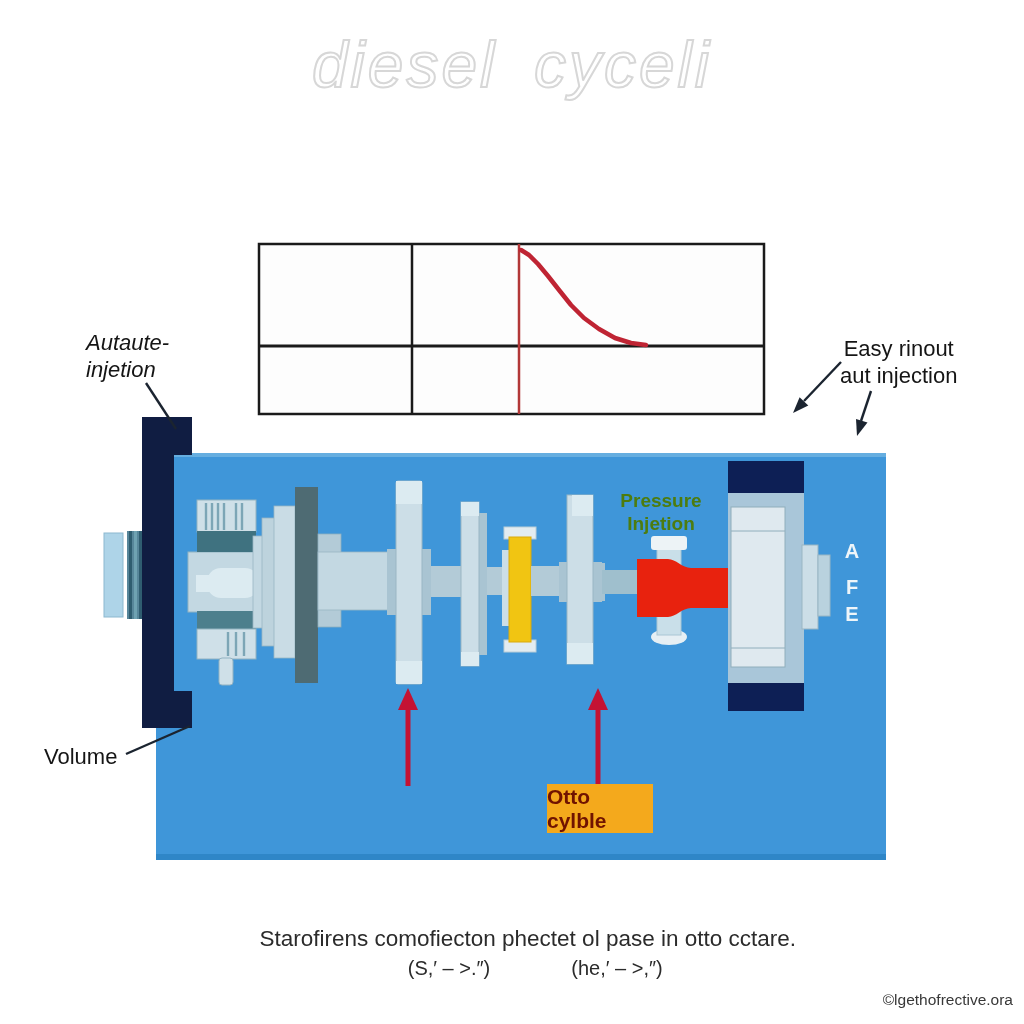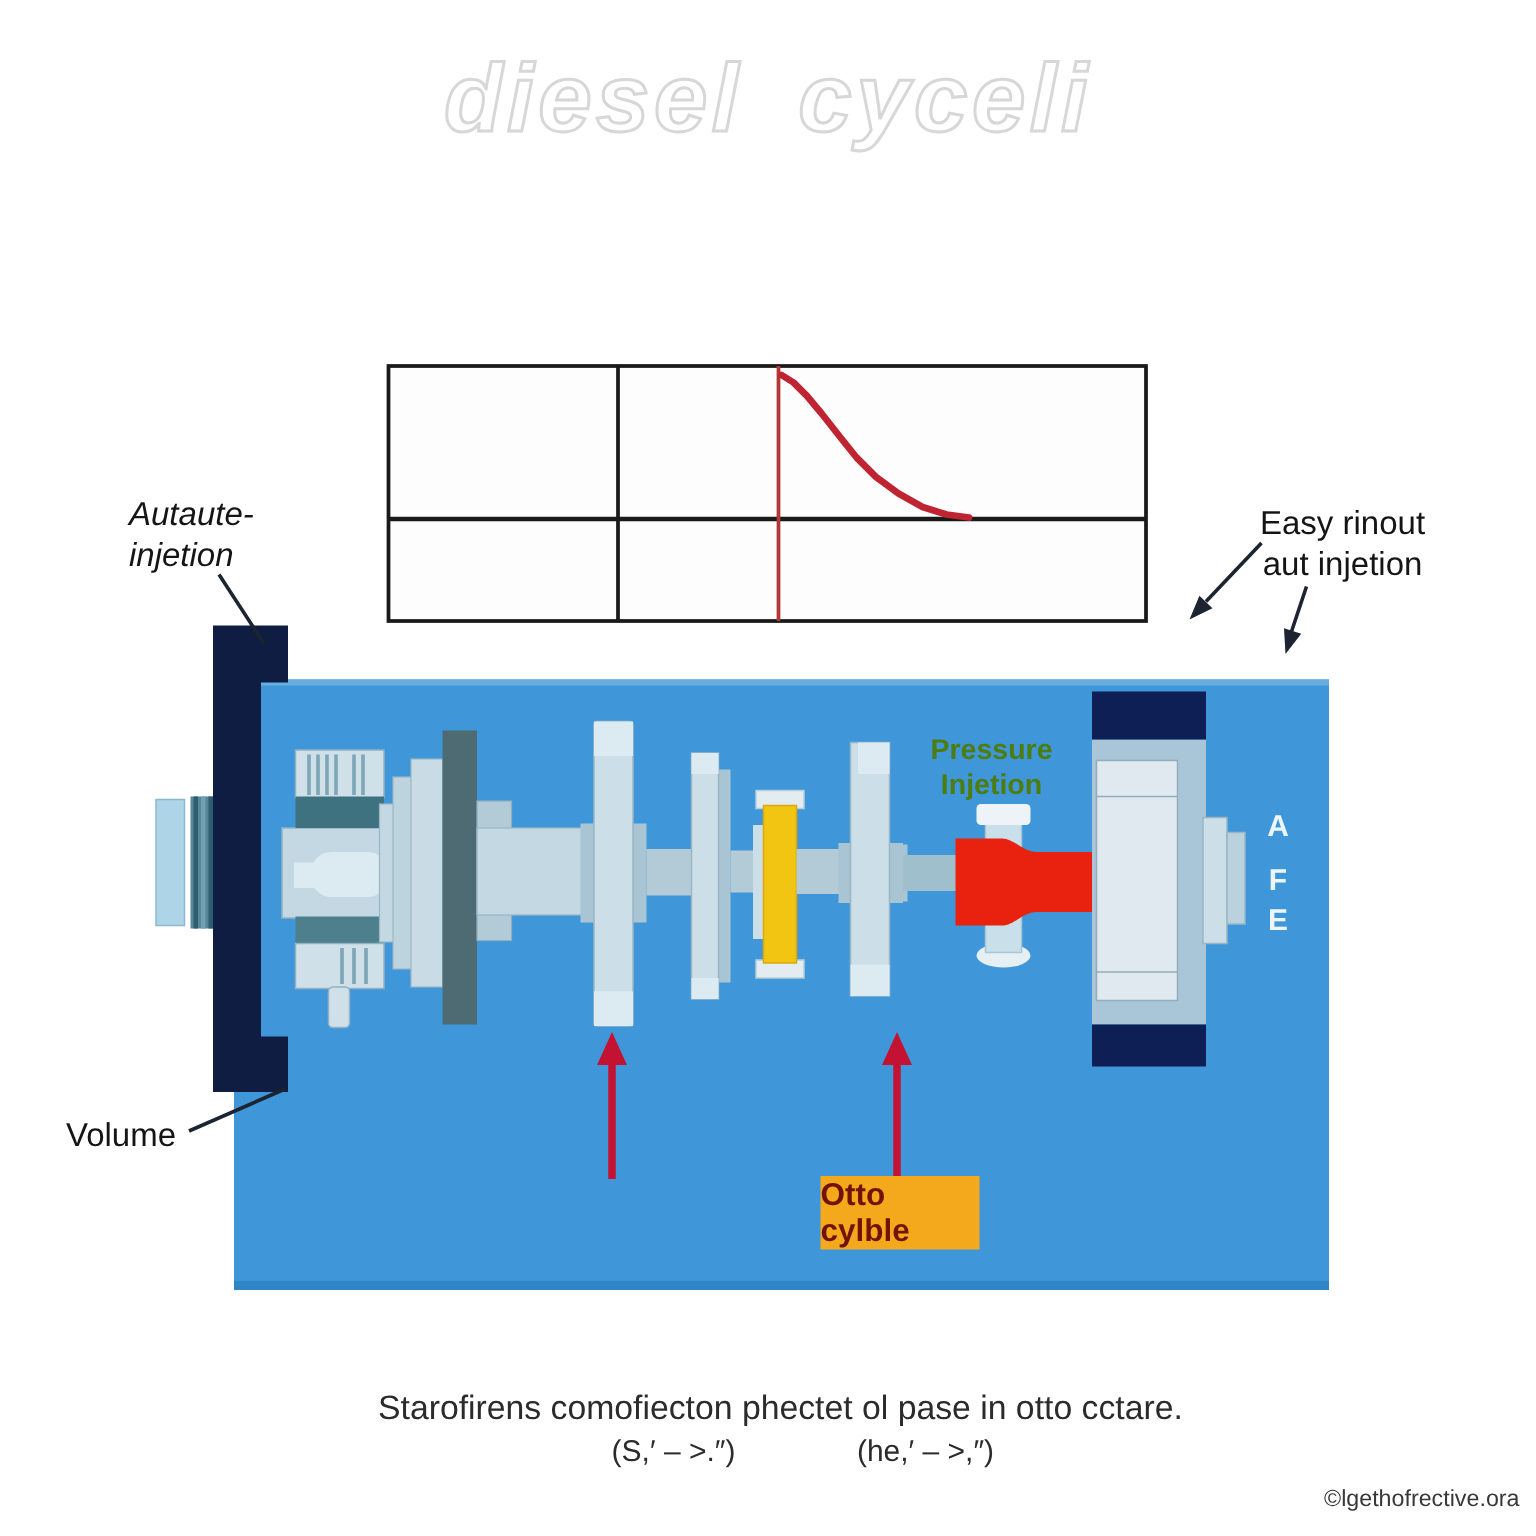--- a/index.html
+++ b/index.html
@@ -1,29 +1,29 @@
 <!DOCTYPE html>
 <html><head>
 <meta charset="utf-8">
 <style>
   html,body{margin:0;padding:0;background:#ffffff;}
   #canvas{position:relative;width:1024px;height:1024px;background:#ffffff;overflow:hidden;
           font-family:"Liberation Sans", sans-serif;}
   #diagram-svg{position:absolute;left:0;top:0;}
   .abs{position:absolute;}
-  #title{left:0;right:0;top:28px;text-align:center;font-size:64px;font-weight:700;font-style:italic;
+  #title{left:0;right:0;top:28px;text-align:center;font-size:64px;font-weight:400;font-style:italic;
          letter-spacing:3px;word-spacing:16px;color:#ffffff;
          -webkit-text-stroke:2px #d7d7d7;text-stroke:2px #d7d7d7;}
   .blk-label{color:#151515;font-size:22px;line-height:27px;}
   #label-pressure{left:604px;top:489px;width:114px;text-align:center;color:#4d7c0f;
                   font-weight:700;font-size:19px;line-height:23px;}
   .v-letter{left:842px;width:20px;text-align:center;color:#eef5f9;font-weight:700;font-size:20px;}
   .callout{background:#f4a91c;color:#701300;font-size:21px;font-weight:600;
            display:flex;align-items:center;justify-content:center;width:106px;height:49px;}
-  #caption-line1{left:252px;top:926px;width:544px;text-align:left;font-size:22.5px;color:#2b2b2b;}
+  #caption-line1{left:252px;top:926px;width:544px;text-align:right;font-size:22.5px;color:#2b2b2b;}
   .notation{top:957px;width:110px;text-align:center;font-size:20px;color:#2b2b2b;}
   #watermark{left:845px;top:991px;width:168px;text-align:right;font-size:15.5px;color:#383838;}
 </style>
 </head>
 <body>
 
 <div id="canvas">
 
   <div class="abs" id="title">diesel cyceli</div>
 
@@ -166,21 +166,21 @@
     </g>
   </svg>
 
   <div class="abs blk-label" style="left:86px;top:329px;font-style:italic;">
     <div>Autaute-</div>
     <div>injetion</div>
   </div>
 
   <div class="abs blk-label" style="left:840px;top:335px;text-align:center;">
     <div>Easy rinout</div>
-    <div>aut injetion</div>
+    <div>aut injection</div>
   </div>
 
   <div class="abs blk-label" style="left:44px;top:743px;">Volume</div>
 
   <div class="abs" id="label-pressure">
     <div>Pressure</div>
     <div>Injetion</div>
   </div>
 
   <div class="abs v-letter" style="top:540px;">A</div>

